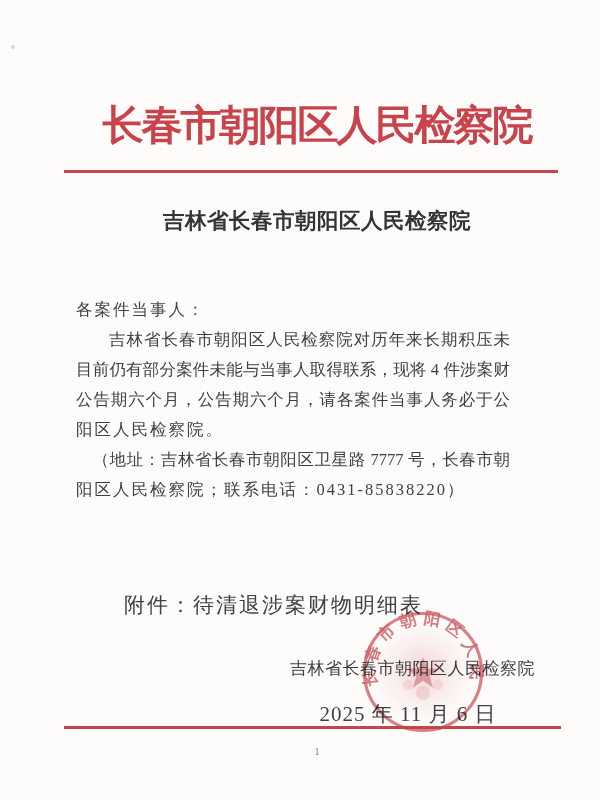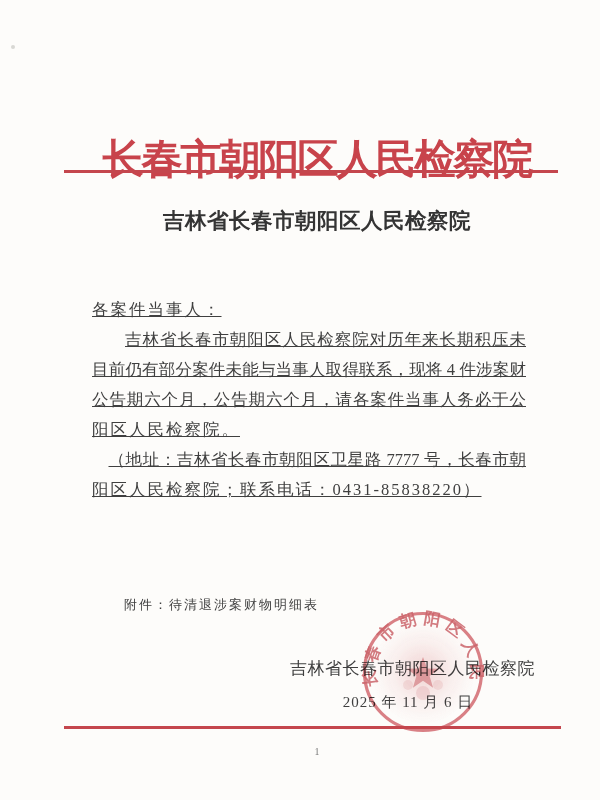--- a/index.html
+++ b/index.html
@@ -19,64 +19,62 @@
     background: #b9b9b5; opacity: .55;
   }
   .letterhead-title {
     position: absolute; top: 100px; left: 34px; right: 0;
     text-align: center;
     font-size: 41px; font-weight: bold;
     letter-spacing: -2px;
     line-height: 50px;
     color: #c8434b;
     white-space: nowrap;
-    margin-top: 34px;
   }
   .rule-double {
     position: absolute; top: 170px; left: 64px; width: 494px;
     height: 2px;
     border-top: 1.5px solid #c4464d;
     border-bottom: 2.5px solid #c4464d;
   }
   .doc-title {
     position: absolute; top: 206px; left: 34px; right: 0;
     text-align: center;
     font-weight: bold; color: #343434;
     font-size: 21.5px; line-height: 31px;
   }
   .doc-title .t1 { letter-spacing: 0.5px; }
   .doc-title .t2 { letter-spacing: 4.5px; }
   .body-text {
-    position: absolute; top: 295px; left: 92px; width: 434px;
+    position: absolute; top: 295px; left: 76px; width: 434px;
     font-size: 16.5px; line-height: 30px;
     color: #3f3f3f;
-    text-decoration: underline;
   }
   .bline { height: 30px; white-space: nowrap; }
   .bline.partial { letter-spacing: 2px; }
   .bline.full {
     white-space: normal;
     text-align: justify;
     text-align-last: justify;
     text-justify: inter-ideograph;
   }
   .bline.indent2 { text-indent: 2em; }
   .bline.indent1 { text-indent: 1em; }
   .attachment-line {
     position: absolute; top: 590px; left: 124px;
-    font-size: 13px; line-height: 30px;
+    font-size: 21px; line-height: 30px;
     letter-spacing: 2px; color: #3f3f3f;
     white-space: nowrap;
   }
   .sign-block {
     position: absolute; top: 654px; left: 290px; width: 236px;
     text-align: center; color: #3f3f3f;
   }
   .sign-org { font-size: 17px; line-height: 30px; letter-spacing: 0.5px; white-space: nowrap; }
-  .sign-date { font-size: 15px; line-height: 30px; margin-top: 3px; letter-spacing: 1px; white-space: nowrap; }
+  .sign-date { font-size: 21px; line-height: 30px; margin-top: 15px; letter-spacing: 1px; white-space: nowrap; }
   .seal {
     position: absolute; left: 360px; top: 609px;
     width: 126px; height: 126px;
     mix-blend-mode: multiply;
     opacity: .88;
   }
   .footer-rule {
     position: absolute; top: 726px; left: 64px; width: 497px;
     height: 3px; background: #c4464d;
   }

